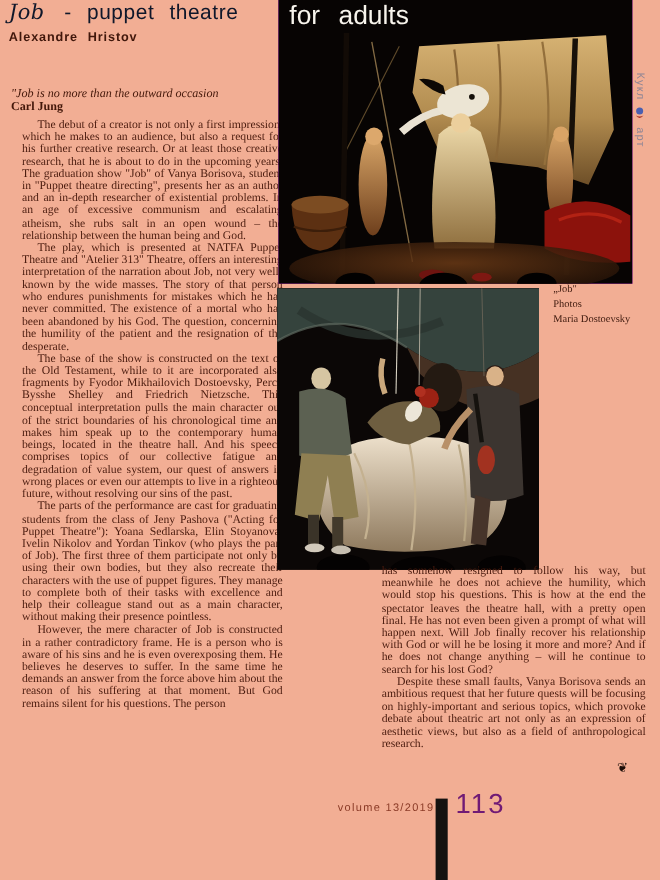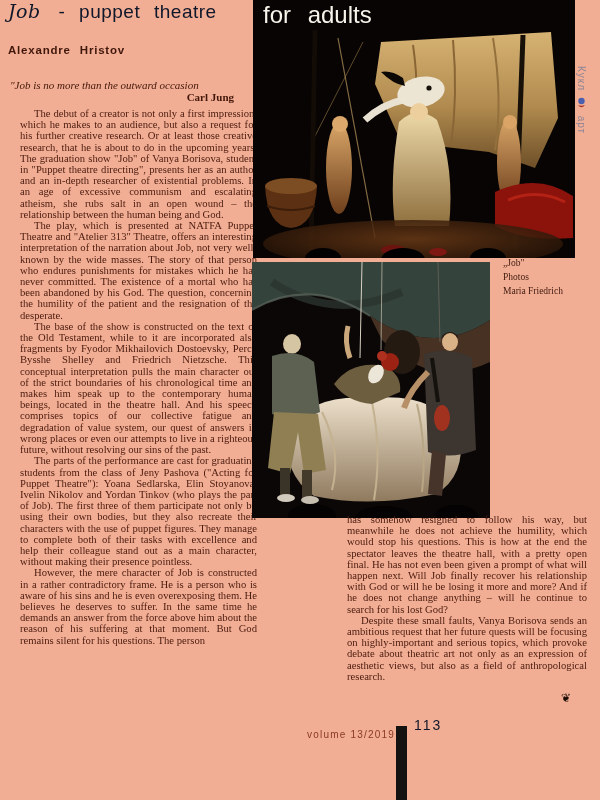--- a/index.html
+++ b/index.html
@@ -9,29 +9,29 @@
     font-family:"Liberation Serif", serif; color:#4a1b0e;
   }
   
   .title-row {
     position:absolute; left:8px; top:0; white-space:nowrap;
     font-family:"Liberation Sans", sans-serif; font-size:19px;
     color:#0f172a; letter-spacing:0.5px; word-spacing:8px; z-index:4;
   }
   .title-job { font-family:"DejaVu Serif", serif; font-style:italic; margin-right:4px; }
   .author {
-    position:absolute; left:8px; top:44px;
+    position:absolute; left:8px; top:28px;
     font-family:"Liberation Sans", sans-serif; font-weight:bold;
     font-size:11.5px; letter-spacing:0.8px; word-spacing:5px; color:#40170b;
   }
   
   .quote { position:absolute; left:10px; top:79px; width:230px;
     font-style:italic; font-size:11px; line-height:12.3px; color:#431709; }
   .quote .q2 { padding-left:9px; }
-  .quote-attr { font-style:normal; font-weight:bold; text-align:right; padding-right:6px; }
+  .quote-attr { font-style:normal; font-weight:bold; text-align:left; padding-right:6px; }
   
   .col { font-size:10.65px; line-height:11.2px; text-align:justify; color:#4a1b0e;margin-left:12px; }
   .col p { margin:0; text-indent:14px; }
   .col-left  { position:absolute; left:8px;   top:108px; width:237px; }
   .col-right { position:absolute; left:335px; top:514px; width:240px; }
   .col-right p.cont { text-indent:0; }
   .end-mark { position:absolute; left:561px; top:691px; font-size:12px; color:#1c0d07; }
   
   .photo-top { position:absolute; left:253px; top:0; width:322px; height:258px; background:#a21caf; z-index:2; }
   .title-on-photo {
@@ -50,22 +50,22 @@
   .side-logo svg { display:inline-block; margin:2px 0; }
   
   .footer-volume {
     position:absolute; left:307px; top:729px;
     font-family:"Liberation Sans", sans-serif; font-size:10px;
     letter-spacing:1.2px; color:#8a3a26;
   }
   .footer-bar { position:absolute; left:396px; top:726px; width:11px; height:74px; background:#141210; }
   .footer-page {
     position:absolute; left:414px; top:717px;
-    font-family:"Liberation Sans", sans-serif; font-size:14px;
-    letter-spacing:2px; color:#0f172a;
+    font-family:"Liberation Sans", sans-serif; font-size:25px;
+    letter-spacing:2px; color:#701a75;
   }
 </style>
 </head>
 <body>
 
 <div class="page">
 
   <div class="title-row">
     <span class="title-job">Job</span>
     <span>- puppet theatre</span>
@@ -203,21 +203,21 @@
       </g>
       <ellipse cx="60" cy="254" rx="24" ry="12" fill="#040202"></ellipse>
       <ellipse cx="132" cy="258" rx="30" ry="14" fill="#040202"></ellipse>
       <ellipse cx="204" cy="254" rx="22" ry="11" fill="#040202"></ellipse>
     </svg>
   </div>
 
   <div class="caption">
     <div>„Job"</div>
     <div>Photos</div>
-    <div>Maria Friedrich</div>
+    <div>Maria Dostoevsky</div>
   </div>
 
   <div class="col col-right">
     <p class="cont">has somehow resigned to follow his way, but meanwhile he does not achieve the humility, which would stop his questions. This is how at the end the spectator leaves the theatre hall, with a pretty open final. He has not even been given a prompt of what will happen next. Will Job finally recover his relationship with God or will he be losing it more and more? And if he does not change anything – will he continue to search for his lost God?</p>
     <p>Despite these small faults, Vanya Borisova sends an ambitious request that her future quests will be focusing on highly-important and serious topics, which provoke debate about theatric art not only as an expression of aesthetic views, but also as a field of anthropological research.</p>
   </div>
   <span class="end-mark">❦</span>
 
   <div class="side-logo">
     <span>Кукл</span>

